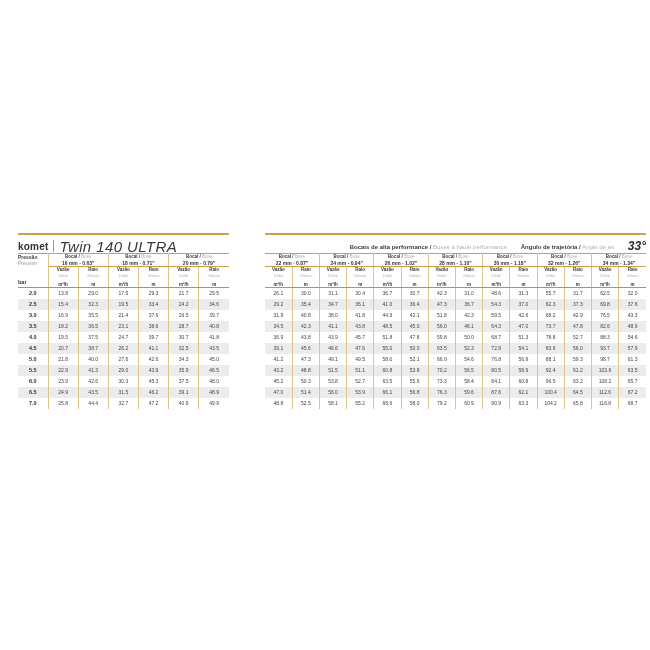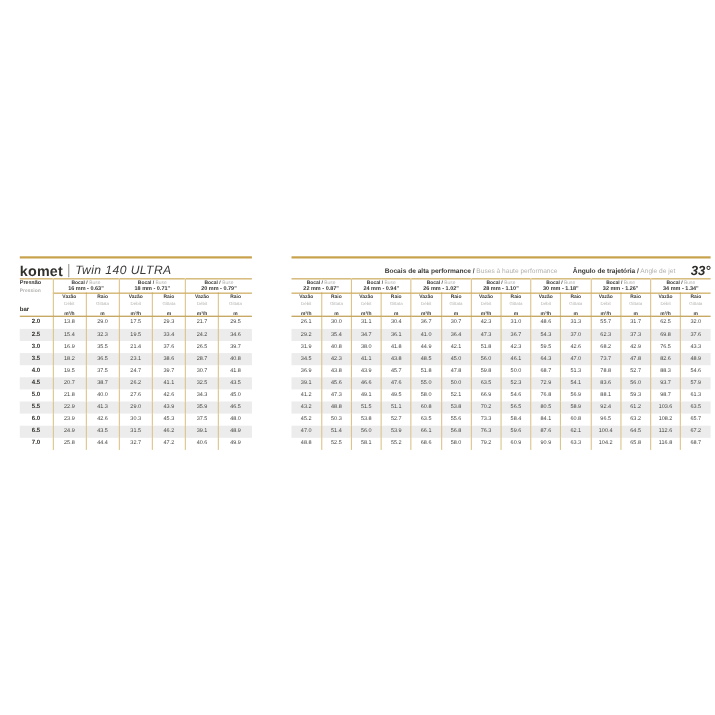--- a/index.html
+++ b/index.html
@@ -5,23 +5,23 @@
   * { margin:0; padding:0; box-sizing:border-box; }
   html,body { width:650px; height:650px; background:#ffffff; font-family:"Liberation Sans", sans-serif; }
   .sheet { position:relative; width:650px; height:650px; background:#fff; overflow:hidden; }
 
   .panel { position:absolute; top:233px; border-top:2px solid #c8a14b; }
   .left-panel { left:18px; width:211px; }
   .right-panel { left:265px; width:381px; }
 
   
   .title-row { height:18px; display:flex; align-items:center; gap:5px; padding-top:4px; }
-  .brand { font-weight:bold; font-size:13px; letter-spacing:0.2px; color:#32312d; }
+  .brand { font-weight:bold; font-size:10px; letter-spacing:0.2px; color:#32312d; }
   .tdivider { width:1px; height:12px; background:#9a9a96; }
-  .model { font-style:italic; font-size:11px; color:#3a3937; letter-spacing:0.4px; white-space:nowrap; }
+  .model { font-style:italic; font-size:15px; color:#3a3937; letter-spacing:0.4px; white-space:nowrap; }
 
   
   .right-head { height:18px; display:flex; justify-content:flex-end; align-items:flex-end; gap:14px; padding-bottom:2px; }
   .head-label { font-size:6px; line-height:1.1; white-space:nowrap; }
   .b { font-weight:bold; color:#3c3b38; }
   .g { color:#b2b1ad; font-weight:normal; }
   .angle-value { font-size:12px; font-weight:bold; font-style:italic; color:#2e2d2a; line-height:0.85; }
 
   
   table.perf { border-collapse:collapse; width:100%; table-layout:fixed; border-top:1px solid #c8a14b; }

